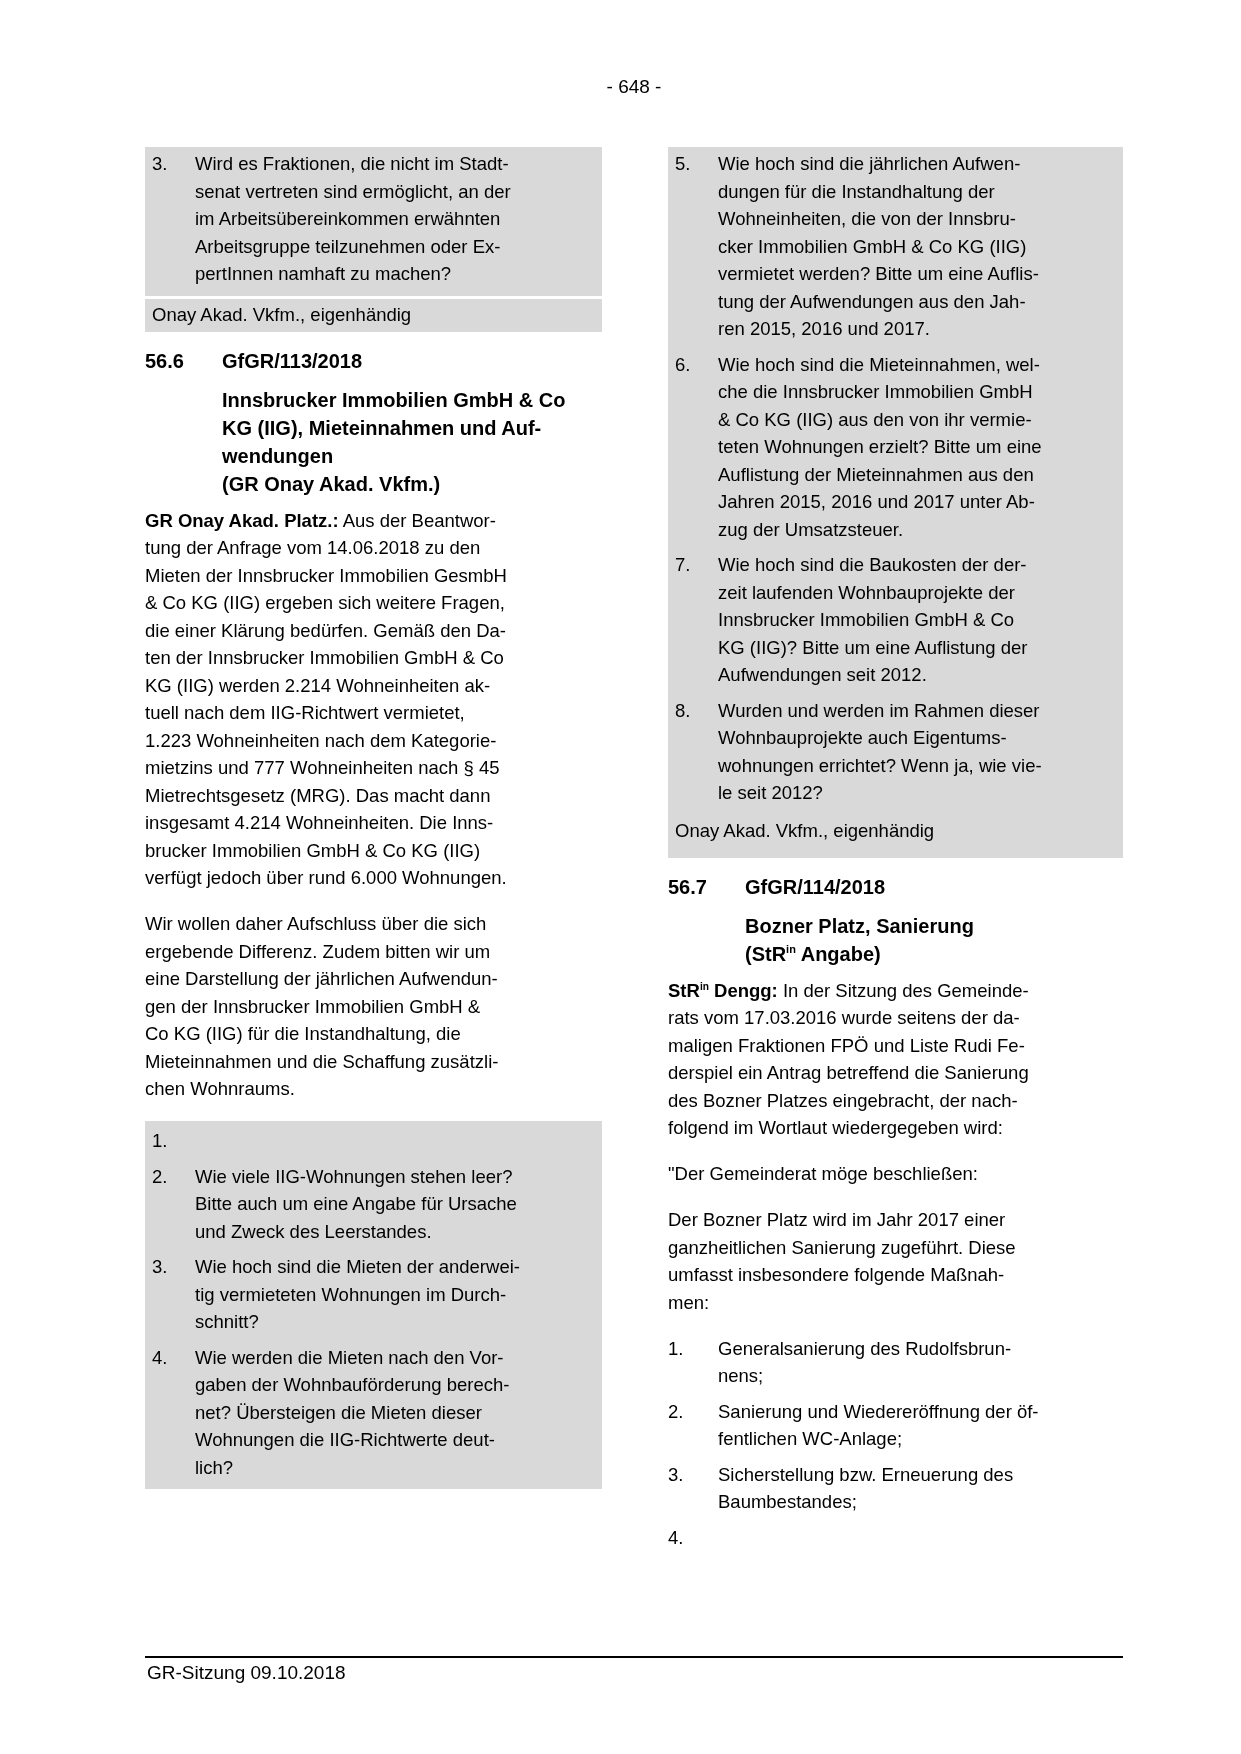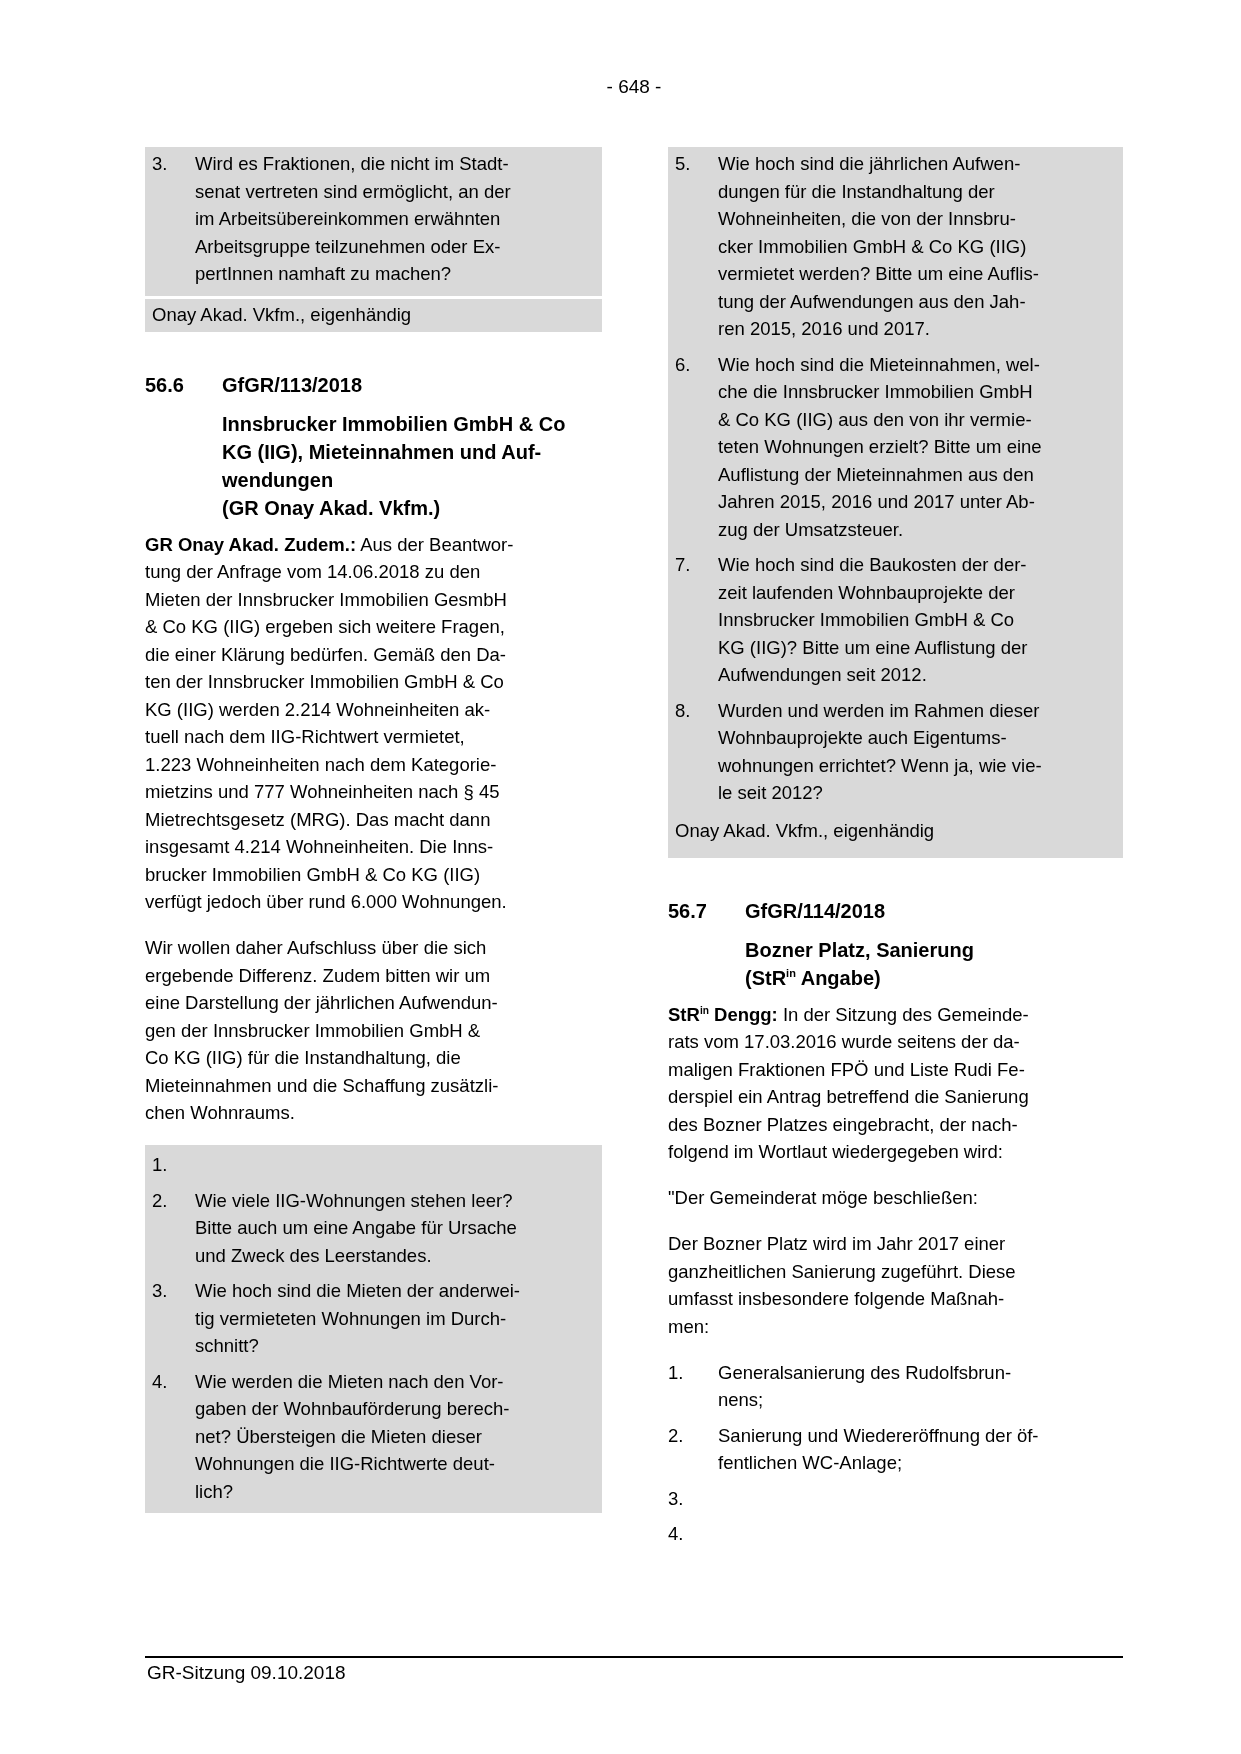--- a/index.html
+++ b/index.html
@@ -19,21 +19,21 @@
   .col-left{left:145px;width:457px;}
   .col-right{left:668px;width:455px;}
   .gray{background:#d9d9d9;}
   .qblock{padding:3px 0 8px 0;}
   .qitem{display:flex;align-items:flex-start;padding-left:7px;}
   .qitem + .qitem{margin-top:8px;}
   .qnum{width:43px;flex:0 0 43px;}
   .qtext{flex:1;white-space:pre-line;}
   .sig{margin-top:3px;padding:2px 0 4px 7px;}
   .sig-in{padding:2px 0 6px 7px;margin-top:8px;}
-  .sect{display:flex;margin-top:40px;font-weight:bold;font-size:20px;}
+  .sect{display:flex;margin-top:16px;font-weight:bold;font-size:20px;}
   .sectnum{width:77px;flex:0 0 77px;}
   .subtitle{margin:10px 0 0 77px;font-weight:bold;font-size:20px;line-height:28px;white-space:pre-line;}
   .para{margin-top:9px;white-space:pre-line;}
   .lead{font-weight:bold;}
   sup.sgl{font-size:0.55em;line-height:0;vertical-align:super;}
   .mlist{margin-top:9px;}
   .mitem{display:flex;align-items:flex-start;}
   .mitem + .mitem{margin-top:8px;}
   .mnum{width:50px;flex:0 0 50px;}
   .mtext{flex:1;white-space:pre-line;}
@@ -62,21 +62,21 @@
 
   <div class="sect">
     <span class="sectnum">56.6</span>
     <span>GfGR/113/2018</span>
   </div>
   <div class="subtitle">Innsbrucker Immobilien GmbH &amp; Co
 KG (IIG), Mieteinnahmen und Auf-
 wendungen
 (GR Onay Akad. Vkfm.)</div>
 
-  <p class="para"><span class="lead">GR Onay Akad. Zudem.:</span><span> Aus der Beantwor-
+  <p class="para"><span class="lead">GR Onay Akad. Platz.:</span><span> Aus der Beantwor-
 tung der Anfrage vom 14.06.2018 zu den
 Mieten der Innsbrucker Immobilien GesmbH
 &amp; Co KG (IIG) ergeben sich weitere Fragen,
 die einer Klärung bedürfen. Gemäß den Da-
 ten der Innsbrucker Immobilien GmbH &amp; Co
 KG (IIG) werden 2.214 Wohneinheiten ak-
 tuell nach dem IIG-Richtwert vermietet,
 1.223 Wohneinheiten nach dem Kategorie-
 mietzins und 777 Wohneinheiten nach § 45
 Mietrechtsgesetz (MRG). Das macht dann
@@ -188,20 +188,22 @@
       <div class="mtext">Generalsanierung des Rudolfsbrun-
 nens;</div>
     </div>
     <div class="mitem">
       <span class="mnum">2.</span>
       <div class="mtext">Sanierung und Wiedereröffnung der öf-
 fentlichen WC-Anlage;</div>
     </div>
     <div class="mitem">
       <span class="mnum">3.</span>
+      <div class="mtext">Sicherstellung bzw. Erneuerung des
+Baumbestandes;</div>
     </div>
     <div class="mitem">
       <span class="mnum">4.</span>
     </div>
   </div>
 
 </div>
 
 <div class="footer-rule"></div>
 <div class="footer-text">GR-Sitzung 09.10.2018</div>

